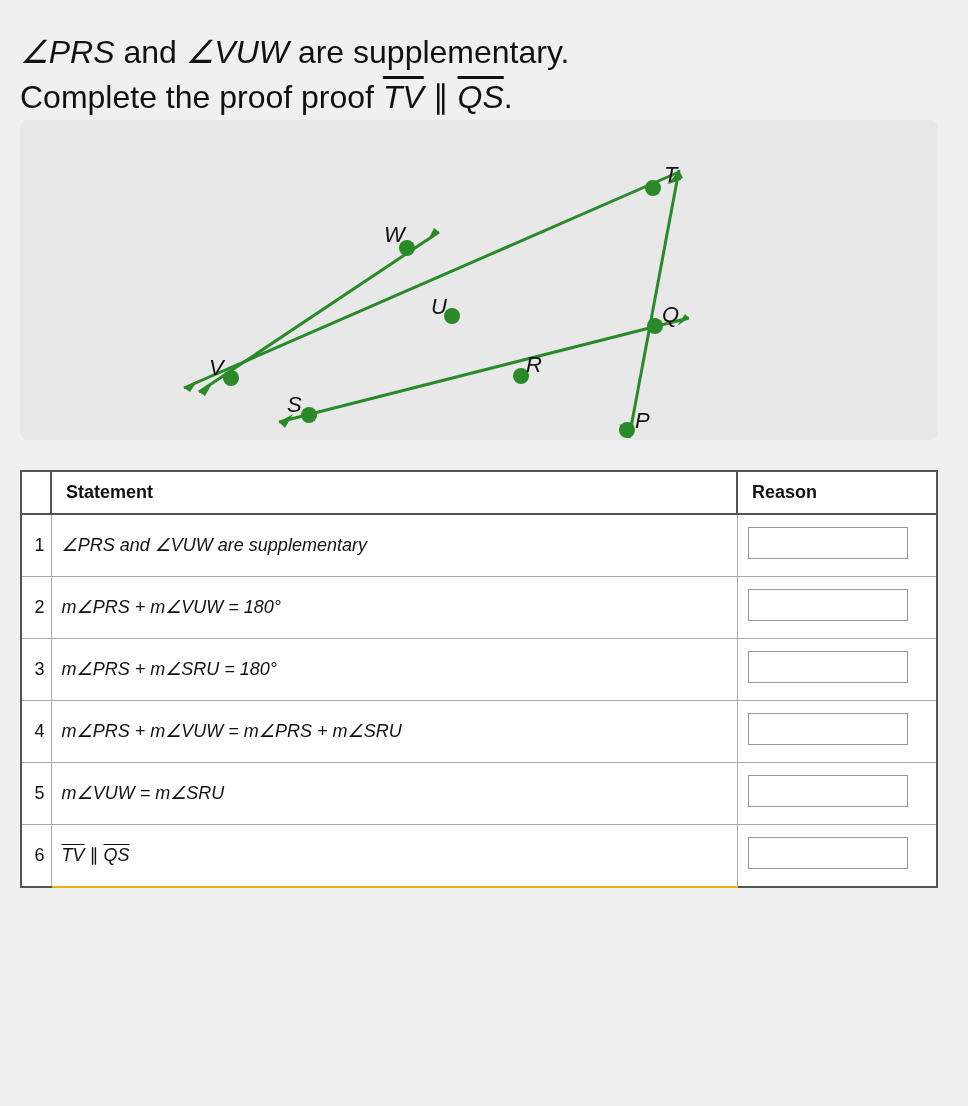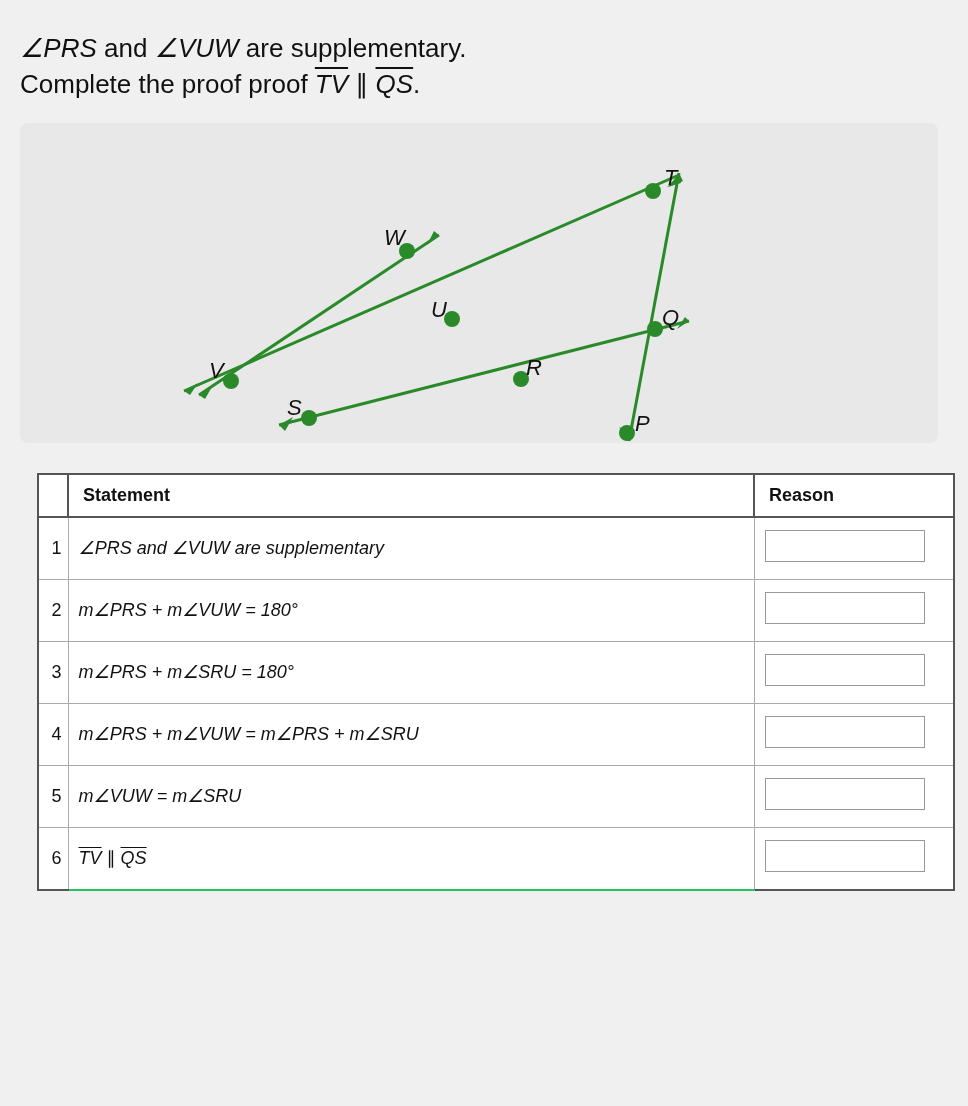--- a/index.html
+++ b/index.html
@@ -6,23 +6,22 @@
     body {
       font-family: Arial, sans-serif;
       background: #f0f0f0;
       width: 968px;
       min-height: 1106px;
       padding: 30px 30px 30px 20px;
       color: #111;
     }
 
     .header {
-      font-size: 26px;
+      font-size: 32px;
       line-height: 1.4;
-      margin-bottom: 20px;
       font-style: italic;
     }
     .overline {
       text-decoration: overline;
       font-style: italic;
     }
 
     .diagram-container {
       width: 100%;
       height: 320px;
@@ -31,21 +30,20 @@
       margin-bottom: 30px;
       position: relative;
       overflow: hidden;
     }
 
     .proof-table {
       width: 100%;
       border-collapse: collapse;
       background: white;
       font-size: 18px;
-      margin-left: 17px;
     }
     .proof-table th {
       border: 2px solid #555;
       padding: 10px 14px;
       text-align: left;
       font-weight: bold;
       font-style: normal;
       background: white;
     }
     .proof-table th.reason-col {
@@ -241,21 +239,21 @@
       </td>
       <td class="reason">
         <div class="reason-box"></div>
       </td>
     </tr>
 
     <tr>
       <td class="num" style="border-left:2px solid #555; border-bottom:2px solid #555;">
         <span>6</span>
       </td>
-      <td class="statement" style="border-bottom:2px solid #22c55e;">
+      <td class="statement" style="border-bottom:2px solid #eab308;">
         <span style="text-decoration:overline; font-style:italic;">TV</span>
         <span style="font-style:normal;"> ∥ </span>
         <span style="text-decoration:overline; font-style:italic;">QS</span>
       </td>
       <td class="reason" style="border-bottom:2px solid #555; border-right:2px solid #555;">
         <div class="reason-box"></div>
       </td>
     </tr>
   </tbody>
 </table>

